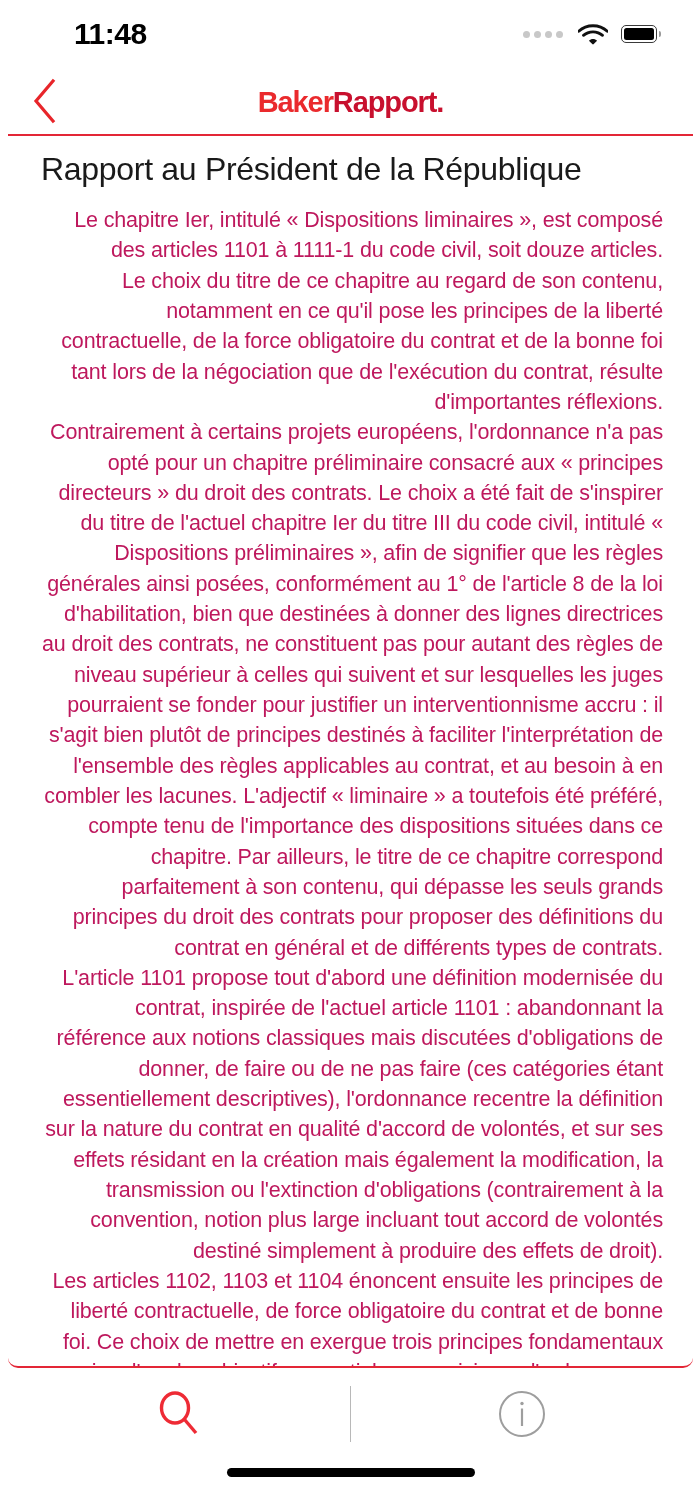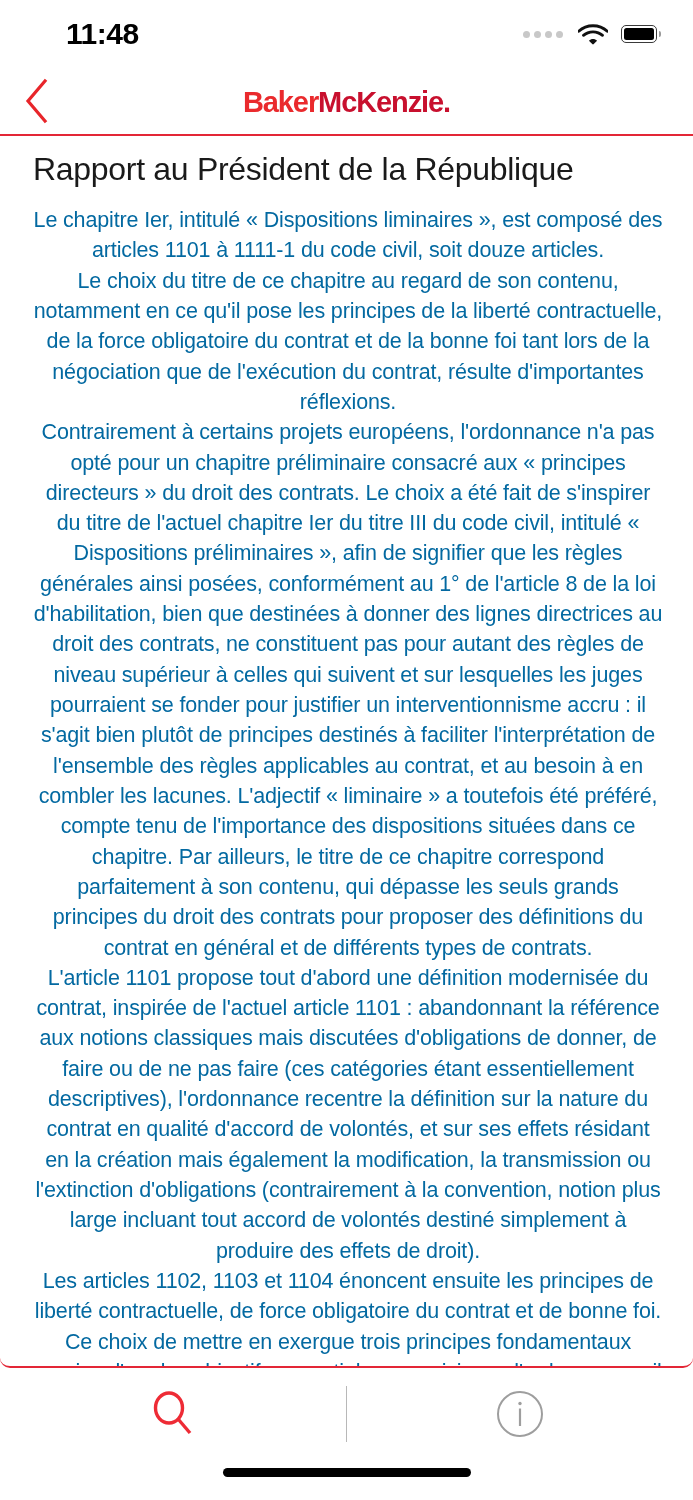--- a/index.html
+++ b/index.html
@@ -10,20 +10,21 @@
     font-family: "Liberation Sans", sans-serif;
     overflow: hidden;
   }
   .phone {
     position: relative;
     width: 693px;
     height: 1500px;
     background: #ffffff;
     display: flex;
     flex-direction: column;
+    padding-left: 8px;
   }
 
   
   .status-bar {
     height: 68px;
     flex: 0 0 68px;
     display: flex;
     align-items: center;
     justify-content: space-between;
     padding: 0 36px 0 66px;
@@ -129,23 +130,23 @@
     font-size: 32px;
     font-weight: normal;
     color: #1a1a1a;
     line-height: 1.22;
     margin-bottom: 16px;
     letter-spacing: -0.3px;
   }
   .doc-body p {
     font-size: 21.5px;
     line-height: 1.41;
-    color: #0369a1;
+    color: #be185d;
     letter-spacing: -0.15px;
-    text-align: center;
+    text-align: right;
     word-spacing: 0px;
   }
 
   
   .toolbar {
     flex: 0 0 92px;
     height: 92px;
     display: flex;
     align-items: center;
     position: relative;
@@ -213,21 +214,21 @@
   </div>
 
   <div class="nav-bar">
     <button class="back-btn">
       <svg width="26" height="46" viewBox="0 0 26 46">
         <polyline points="21,3 4,23 21,43" fill="none" stroke="#E8252A" stroke-width="3.2" stroke-linecap="square" stroke-linejoin="miter"></polyline>
       </svg>
     </button>
     <div class="brand-logo">
       <span class="brand-line1">Baker</span>
-      <span class="brand-line2">McKenzie.</span>
+      <span class="brand-line2">Rapport.</span>
     </div>
   </div>
 
   <div class="content">
     <h1 class="doc-title">Rapport au Président de la République</h1>
     <div class="doc-body">
       <p>Le chapitre Ier, intitulé « Dispositions liminaires », est composé des articles 1101 à 1111-1 du code civil, soit douze articles.</p>
       <p>Le choix du titre de ce chapitre au regard de son contenu, notamment en ce qu'il pose les principes de la liberté contractuelle, de la force obligatoire du contrat et de la bonne foi tant lors de la négociation que de l'exécution du contrat, résulte d'importantes réflexions.</p>
       <p>Contrairement à certains projets européens, l'ordonnance n'a pas opté pour un chapitre préliminaire consacré aux « principes directeurs » du droit des contrats. Le choix a été fait de s'inspirer du titre de l'actuel chapitre Ier du titre III du code civil, intitulé « Dispositions préliminaires », afin de signifier que les règles générales ainsi posées, conformément au 1° de l'article 8 de la loi d'habilitation, bien que destinées à donner des lignes directrices au droit des contrats, ne constituent pas pour autant des règles de niveau supérieur à celles qui suivent et sur lesquelles les juges pourraient se fonder pour justifier un interventionnisme accru : il s'agit bien plutôt de principes destinés à faciliter l'interprétation de l'ensemble des règles applicables au contrat, et au besoin à en combler les lacunes. L'adjectif « liminaire » a toutefois été préféré, compte tenu de l'importance des dispositions situées dans ce chapitre. Par ailleurs, le titre de ce chapitre correspond parfaitement à son contenu, qui dépasse les seuls grands principes du droit des contrats pour proposer des définitions du contrat en général et de différents types de contrats.</p>
       <p>L'article 1101 propose tout d'abord une définition modernisée du contrat, inspirée de l'actuel article 1101 : abandonnant la référence aux notions classiques mais discutées d'obligations de donner, de faire ou de ne pas faire (ces catégories étant essentiellement descriptives), l'ordonnance recentre la définition sur la nature du contrat en qualité d'accord de volontés, et sur ses effets résidant en la création mais également la modification, la transmission ou l'extinction d'obligations (contrairement à la convention, notion plus large incluant tout accord de volontés destiné simplement à produire des effets de droit).</p>

